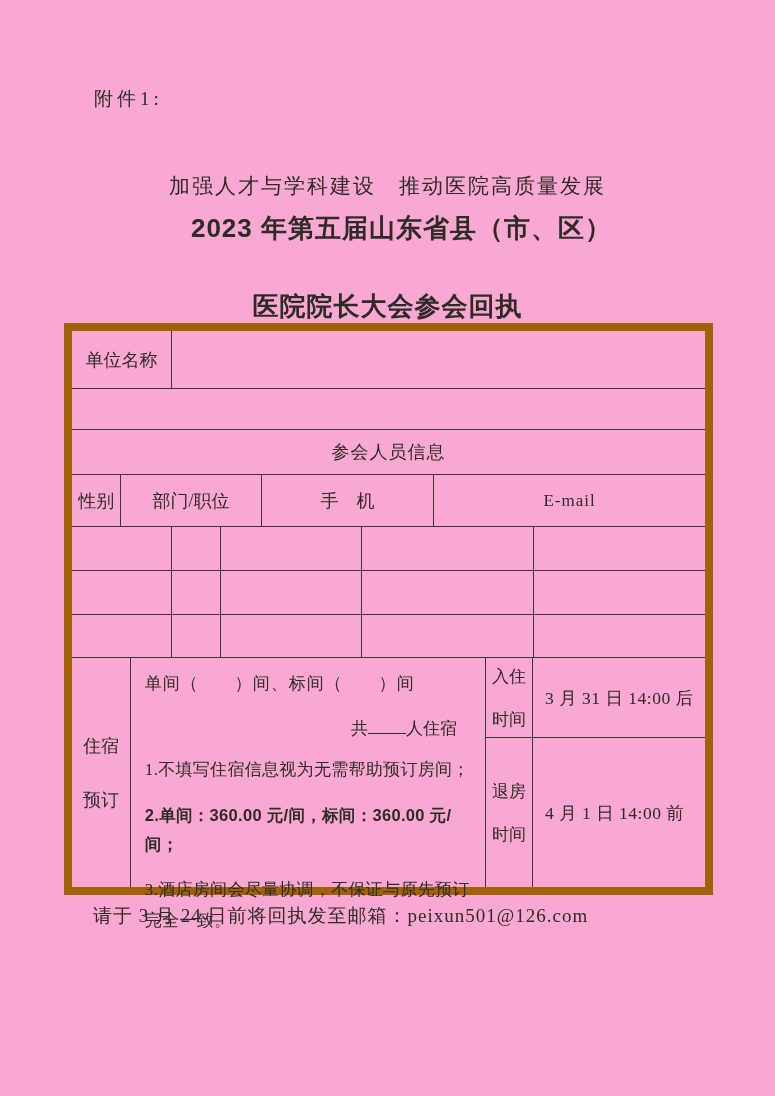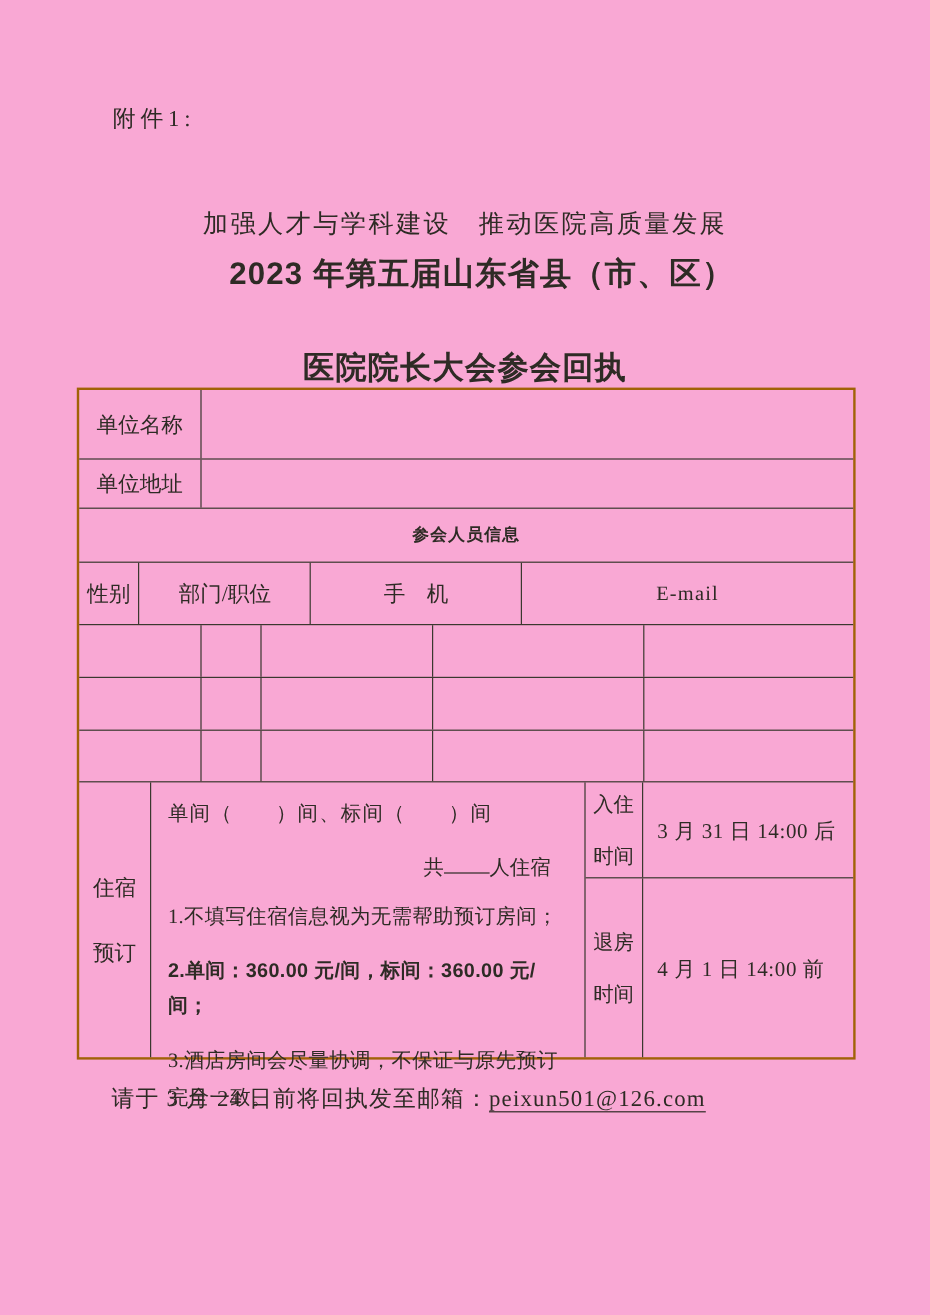--- a/index.html
+++ b/index.html
@@ -26,37 +26,37 @@
     text-align:center;
     font-family:"Liberation Sans", sans-serif;
     font-weight:bold; font-size:26px; letter-spacing:1px;
   }
   .title-main { top:211px;padding-left:28px; }
   .title-sub  { top:241px;margin-top:48px; }
 
   
   .form-table {
     position:absolute; left:64px; top:323px; width:649px;
-    border:2px solid #a16207;
+    border:8px solid #a16207;
     display:flex; flex-direction:column;
     background:transparent;
   }
   .t-row { display:flex; border-bottom:1.5px solid #3b382f; }
   .t-row:last-child { border-bottom:none; }
   .cell { display:flex; align-items:center; font-size:18px; }
   .cell.center { justify-content:center; text-align:center; }
   .v-line { border-right:1.5px solid #3b382f; }
 
   .r-unit-name { height:58px; }
   .r-unit-addr { height:41px; }
   .label-col { width:15.8%; }
   .value-col { flex:1; }
 
   .r-section { height:45px; justify-content:center; align-items:center;
-               font-size:14px; letter-spacing:1px;font-weight:bold; }
+               font-size:18px; letter-spacing:1px; }
 
   .r-head { height:52px; }
   .c1 { width:15.8%; } .c2 { width:7.8%; } .c3 { width:22.2%; }
   .c4 { width:27.2%; } .c5 { flex:1; }
   .email-head { font-size:17px; letter-spacing:1px; }
 
   .r-empty { height:44px; }
   .r-empty:nth-of-type(7) { height:43px; }
 
   .r-lodging { height:229px; }
@@ -87,42 +87,41 @@
     display:flex; flex-direction:column; align-items:center; justify-content:center;
     gap:20px; font-size:17px;
   }
   .time-value { flex:1; display:flex; align-items:center; padding-left:12px;
                 font-size:17.5px; letter-spacing:0.5px; }
 
   .footer {
     position:absolute; left:93px; top:903px;
     font-size:19px; letter-spacing:1px;
   }
-  .footer .email { text-decoration:underline; text-underline-offset:4px; }
+  .footer .email { text-underline-offset:4px; }
 </style>
 </head>
 <body>
 
 <div class="page">
 
   <div class="attachment">附件1:</div>
 
   <div class="slogan">加强人才与学科建设　推动医院高质量发展</div>
   <div class="title-main">2023 年第五届山东省县（市、区）</div>
   <div class="title-sub">医院院长大会参会回执</div>
 
   <div class="form-table">
 
     <div class="t-row r-unit-name">
       <div class="cell center label-col v-line">单位名称</div>
       <div class="cell value-col"></div>
     </div>
 
     <div class="t-row r-unit-addr">
-      <div class="cell center label-col v-line">单位地址</div>
       <div class="cell value-col"></div>
     </div>
 
     <div class="t-row r-section cell">参会人员信息</div>
 
     <div class="t-row r-head">
       <div class="cell center c2 v-line">性别</div>
       <div class="cell center c3 v-line">部门/职位</div>
       <div class="cell center c4 v-line">手　机</div>
       <div class="cell center c5 email-head">E-mail</div>

